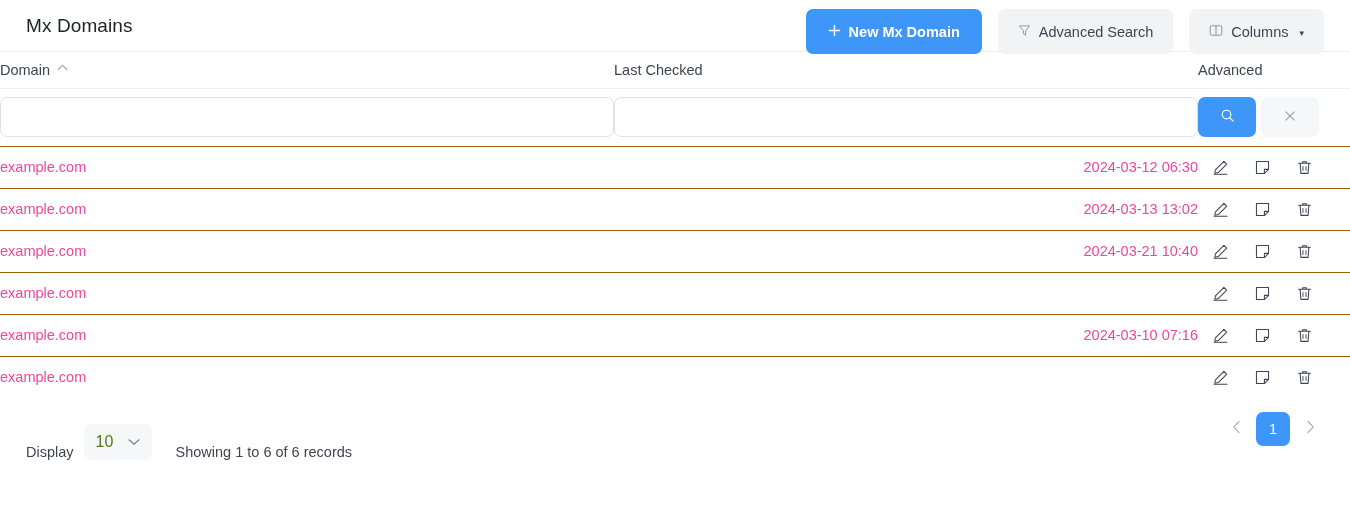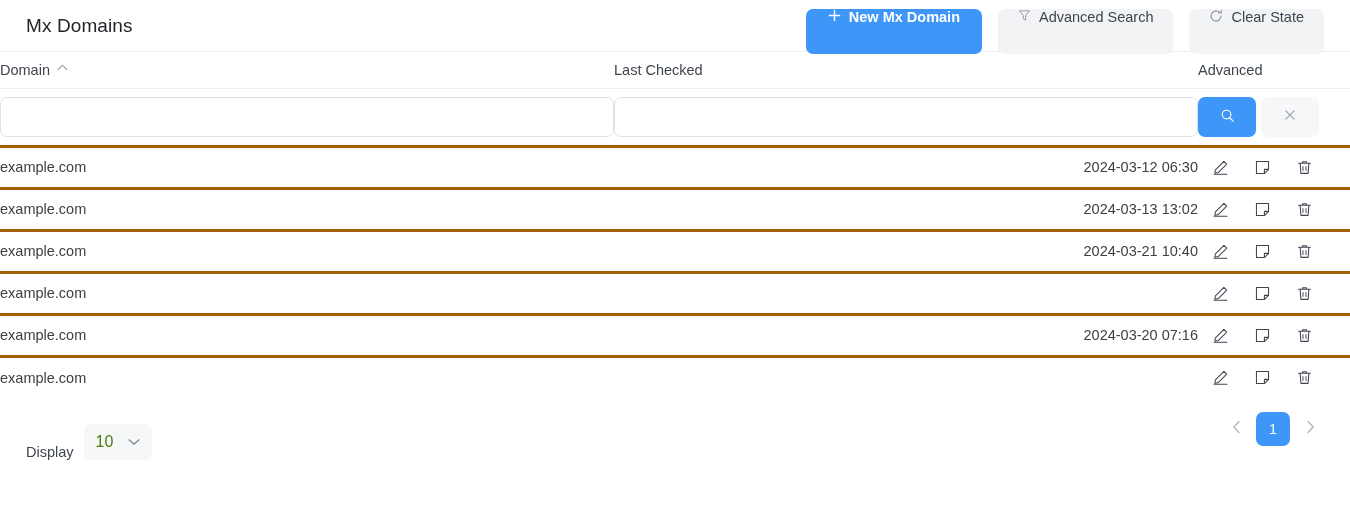--- a/index.html
+++ b/index.html
@@ -35,21 +35,21 @@
     align-items: center;
     gap: 16px;
   }
   .btn {
     height: 45px;
     border: none;
     border-radius: 7px;
     font-family: "Liberation Sans", sans-serif;
     font-size: 14.5px;
     display: inline-flex;
-    align-items: flex-start;
+    align-items: center;
     justify-content: center;
     gap: 8px;
     cursor: pointer;
     white-space: nowrap;
     padding: 0 20px;
   }
   .btn-primary {
     background: #3d96f8;
     color: #ffffff;
     font-weight: bold;
@@ -111,22 +111,22 @@
     border: none; border-radius: 7px;
     display: inline-flex; align-items: center; justify-content: center;
     cursor: pointer;
   }
   .sq-blue { background: #3d96f8; color: #fff; }
   .sq-grey { background: #f6f7f8; color: #9aa1ad; }
 
   tbody tr.data-row td {
     height: 42px;
     font-size: 14.5px;
-    color: #404040;
-    border-top: 3px solid #a16207;
+    color: #ec4899;
+    border-top: 1px solid #a16207;
     vertical-align: middle;
   }
   tbody tr.data-row:first-child td { border-top: 1px solid #eceef1; }
   td.c-dom { padding-left: 36px; color: #3a4047; }
   td.c-last { text-align: right; padding-right: 7px; color: #2c3238; }
   td.c-actions { padding-left: 0; }
   .act-icons { display: flex; align-items: center; gap: 25px; padding-left: 14px; }
   .act-icons .iconbtn { cursor: pointer; line-height: 0; display: inline-block; }
 
   
@@ -190,30 +190,31 @@
 
     <button class="btn btn-light">
       <span class="ic">
         <svg width="13" height="13" viewBox="0 0 14 14" fill="none">
           <path d="M1.5 2h11L8.2 7.2V12L5.8 10.6V7.2L1.5 2z" stroke="#6b7280" stroke-width="1" stroke-linejoin="round"></path>
         </svg>
       </span>
       <span>Advanced Search</span>
     </button>
 
+
     <button class="btn btn-light">
       <span class="ic">
-        <svg width="14" height="14" viewBox="0 0 14 14" fill="none">
-          <path d="M12 7a5 5 0 1 1-1.6-3.6" stroke="#6b7280" stroke-width="1.1" stroke-linecap="round"></path>
-          <path d="M12.2 1.3v2.6H9.6" stroke="#6b7280" stroke-width="1.1" stroke-linecap="round" stroke-linejoin="round"></path>
+        <svg width="14" height="13" viewBox="0 0 14 13" fill="none">
+          <rect x="1.2" y="1.8" width="11.6" height="9.4" rx="1.2" stroke="#6b7280" stroke-width="1"></rect>
+          <path d="M7 1.8v9.4" stroke="#6b7280" stroke-width="1"></path>
         </svg>
       </span>
-      <span>Clear State</span>
+      <span>Columns</span>
+      <span class="caret">▾</span>
     </button>
-
 
   </div>
 </div>
 
 <div class="table-wrap">
   <table class="grid">
     <colgroup>
       <col class="c-domain">
         <col class="c-last">
         <col class="c-act">
@@ -353,21 +354,21 @@
             <span class="iconbtn"><svg width="17" height="17" viewBox="0 0 18 18" fill="none">
                   <path d="M2.8 4.6h12.4M7 4.6V2.8h4v1.8M4.4 4.6l.8 10.6h7.6l.8-10.6" stroke="#3f4550" stroke-width="1.1" stroke-linecap="round" stroke-linejoin="round"></path>
                   <path d="M7.4 7.6v5M10.6 7.6v5" stroke="#3f4550" stroke-width="1"></path>
                 </svg></span>
           </div>
         </td>
       </tr>
 
       <tr class="data-row">
         <td class="c-dom">example.com</td>
-        <td class="c-last">2024-03-20 07:16</td>
+        <td class="c-last">2024-03-10 07:16</td>
         <td class="c-actions">
           <div class="act-icons">
             <span class="iconbtn"><svg width="17" height="17" viewBox="0 0 18 18" fill="none">
                   <path d="M12.6 2.4l3 3L6.6 14.4l-3.6.6.6-3.6 9-9z" stroke="#3f4550" stroke-width="1.1" stroke-linejoin="round"></path>
                   <path d="M2.2 16.2h13.6" stroke="#3f4550" stroke-width="1.1" stroke-linecap="round"></path>
                 </svg></span>
             <span class="iconbtn"><svg width="17" height="17" viewBox="0 0 18 18" fill="none">
                   <path d="M2.6 2.6h12.8v8.4l-4.4 4.4H2.6V2.6z" stroke="#3f4550" stroke-width="1.1" stroke-linejoin="round"></path>
                   <path d="M15.4 11h-4.4v4.4" stroke="#3f4550" stroke-width="1.1" stroke-linejoin="round"></path>
                 </svg></span>
@@ -407,20 +408,21 @@
 <div class="footer">
   <span class="display-label">Display</span>
   <div class="display-select">
     <span>10</span>
     <span class="chev">
       <svg width="12" height="8" viewBox="0 0 12 8" fill="none">
         <path d="M1 1.8L6 6.2 11 1.8" stroke="#7d848f" stroke-width="1.2" stroke-linecap="round" stroke-linejoin="round"></path>
       </svg>
     </span>
   </div>
+  <span class="showing">Showing 1 to 6 of 6 records</span>
 
   <div class="pager">
     <button class="pg-arrow">
       <span>
         <svg width="9" height="14" viewBox="0 0 9 14" fill="none">
           <path d="M7 1.5L1.8 7 7 12.5" stroke="#aeb4bd" stroke-width="1.2" stroke-linecap="round" stroke-linejoin="round"></path>
         </svg>
       </span>
     </button>
     <button class="pg-num">1</button>

